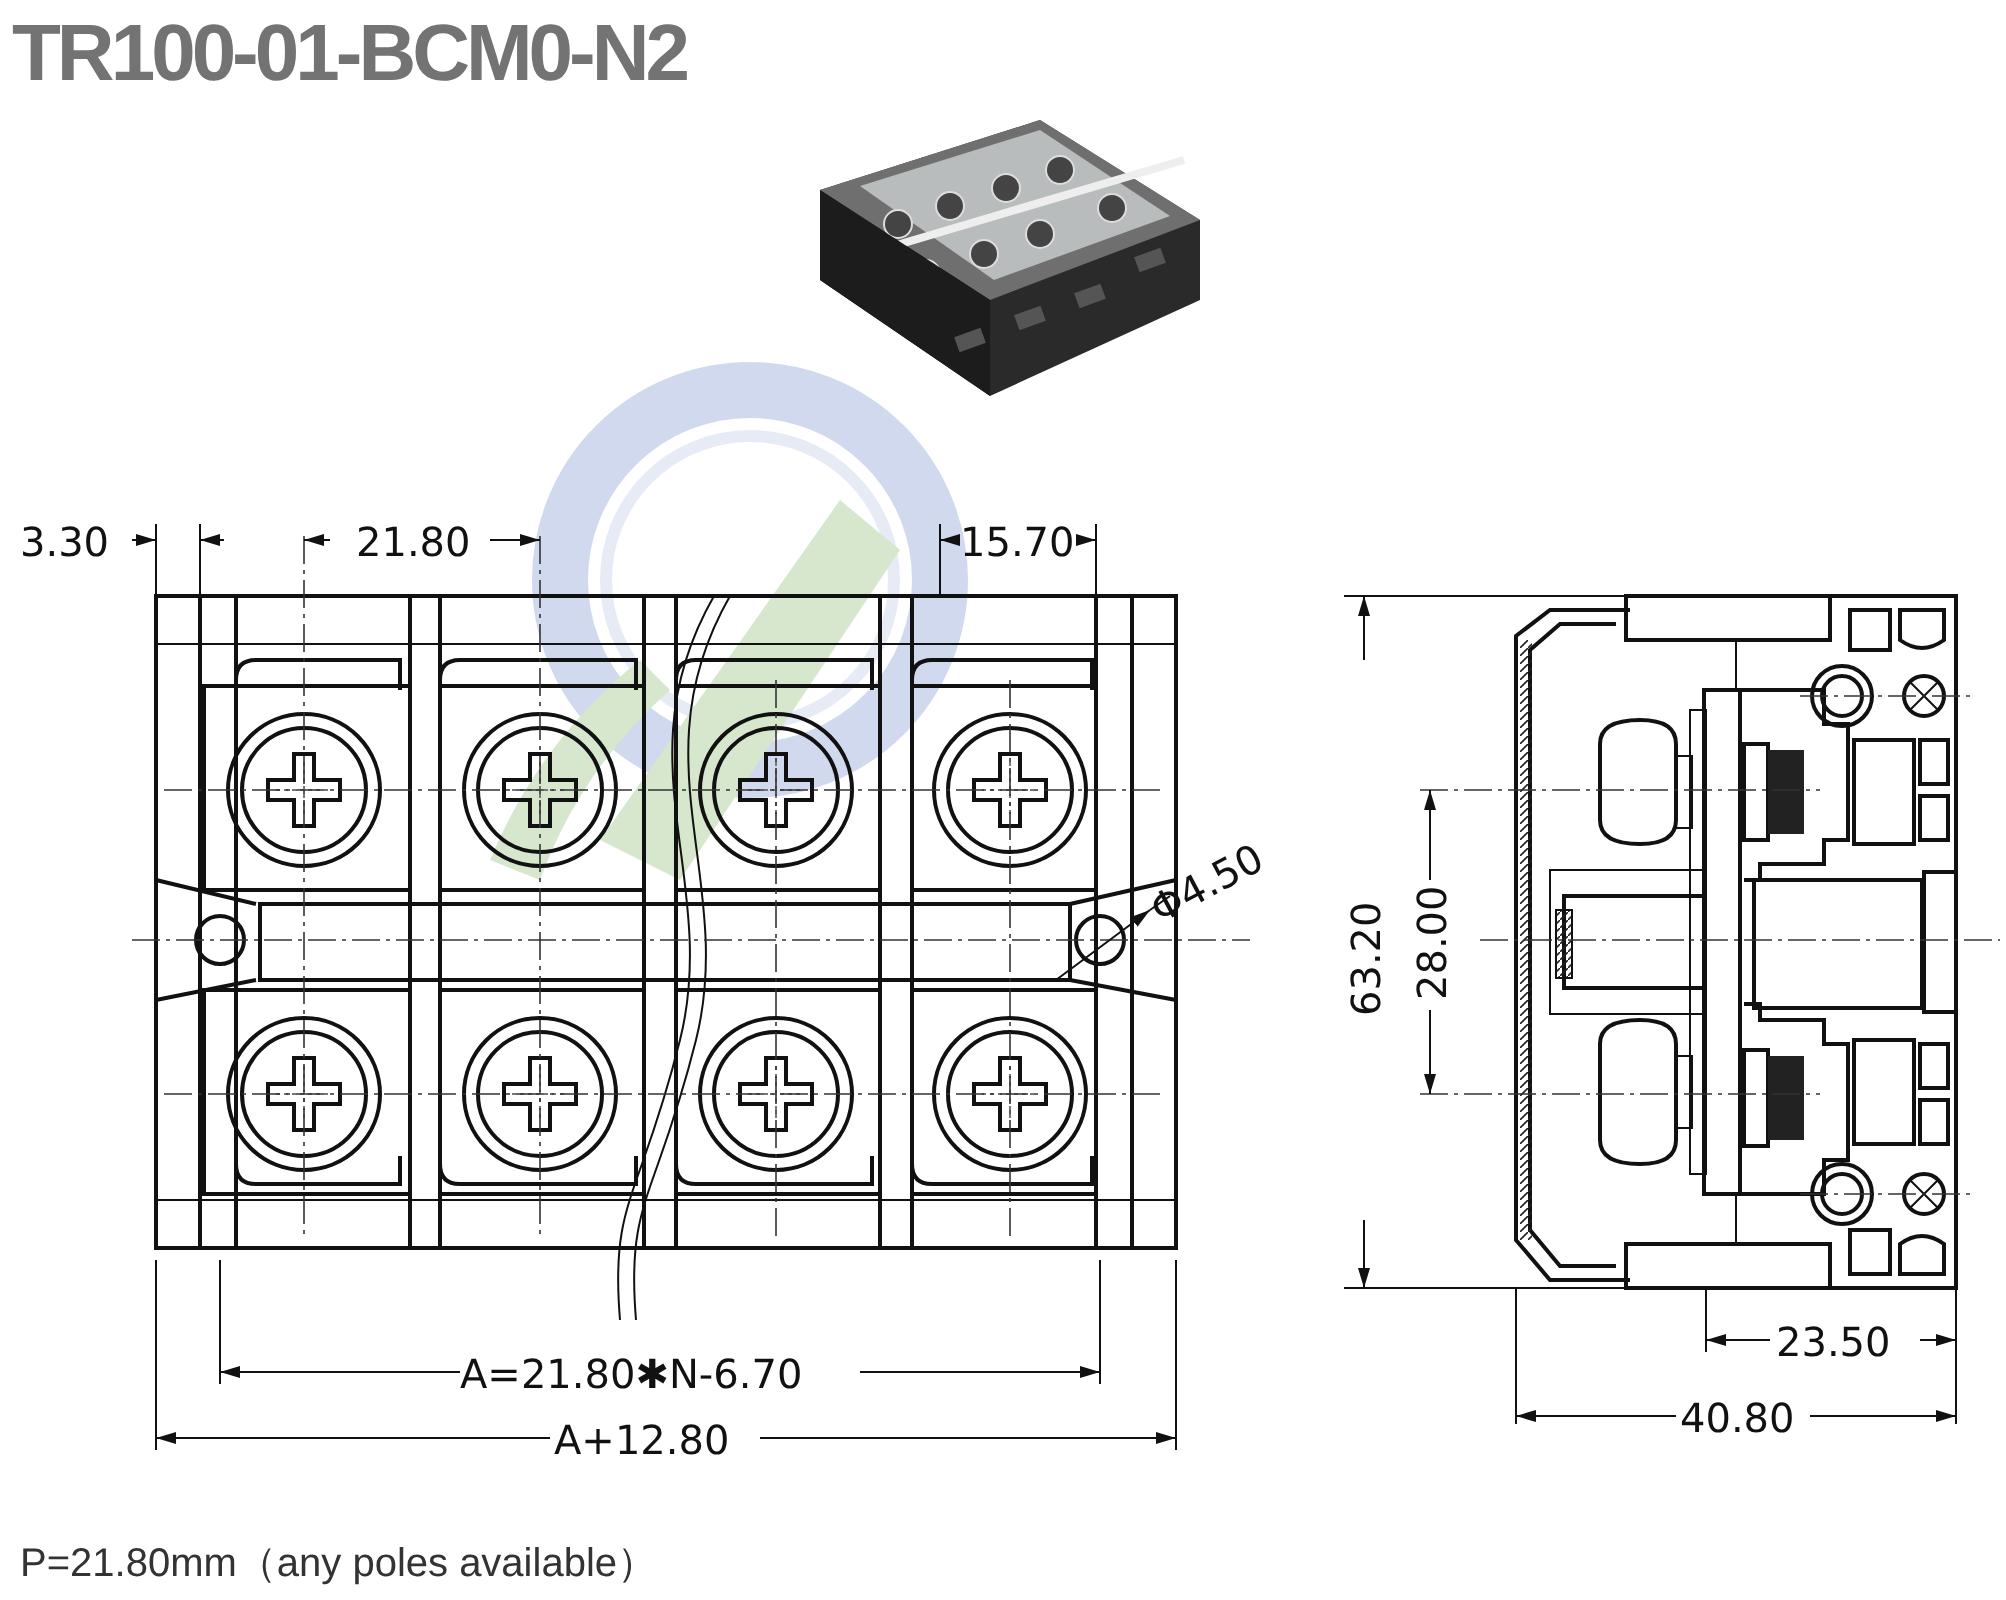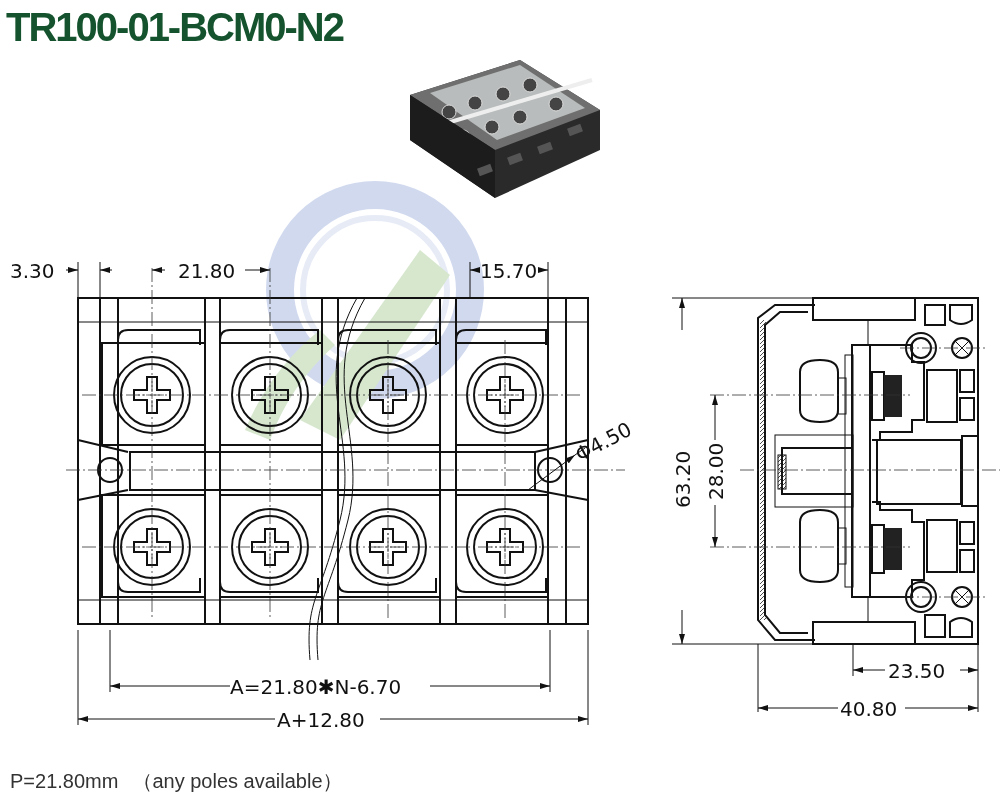--- a/index.html
+++ b/index.html
@@ -1,23 +1,23 @@
 <!DOCTYPE html>
 <html><head>
 <meta charset="utf-8">
 <style>
   html, body { margin: 0; padding: 0; background: #ffffff; }
   body { width: 1003px; height: 800px; position: relative; overflow: hidden;
          font-family: "Liberation Sans", sans-serif; }
   .title { position: absolute; left: 6px; top: 2px; font-size: 40px; font-weight: bold;
-           letter-spacing: -2px; color: #14532d; margin: 0; line-height: 50px;
+           letter-spacing: -2px; color: #737373; margin: 0; line-height: 50px;
            font-family: "Liberation Sans", sans-serif; }
   .footnote { position: absolute; left: 10px; top: 768px; font-size: 20px; color: #333;
               font-family: "Liberation Sans", sans-serif; }
-  .footnote .paren { margin-left: 14px; }
+  .footnote .paren { }
   svg.drawing { position: absolute; left: 0; top: 0; }
   .dim { font-family: "DejaVu Sans", sans-serif; font-size: 20px; fill: #111; }
   .thick { stroke: #111; stroke-width: 2; fill: none; }
   .thin { stroke: #111; stroke-width: 1; fill: none; }
   .center { stroke: #333; stroke-width: 0.8; fill: none; stroke-dasharray: 14 3 2 3; }
 </style>
 </head>
 <body>
 
 <h1 class="title">TR100-01-BCM0-N2</h1>

